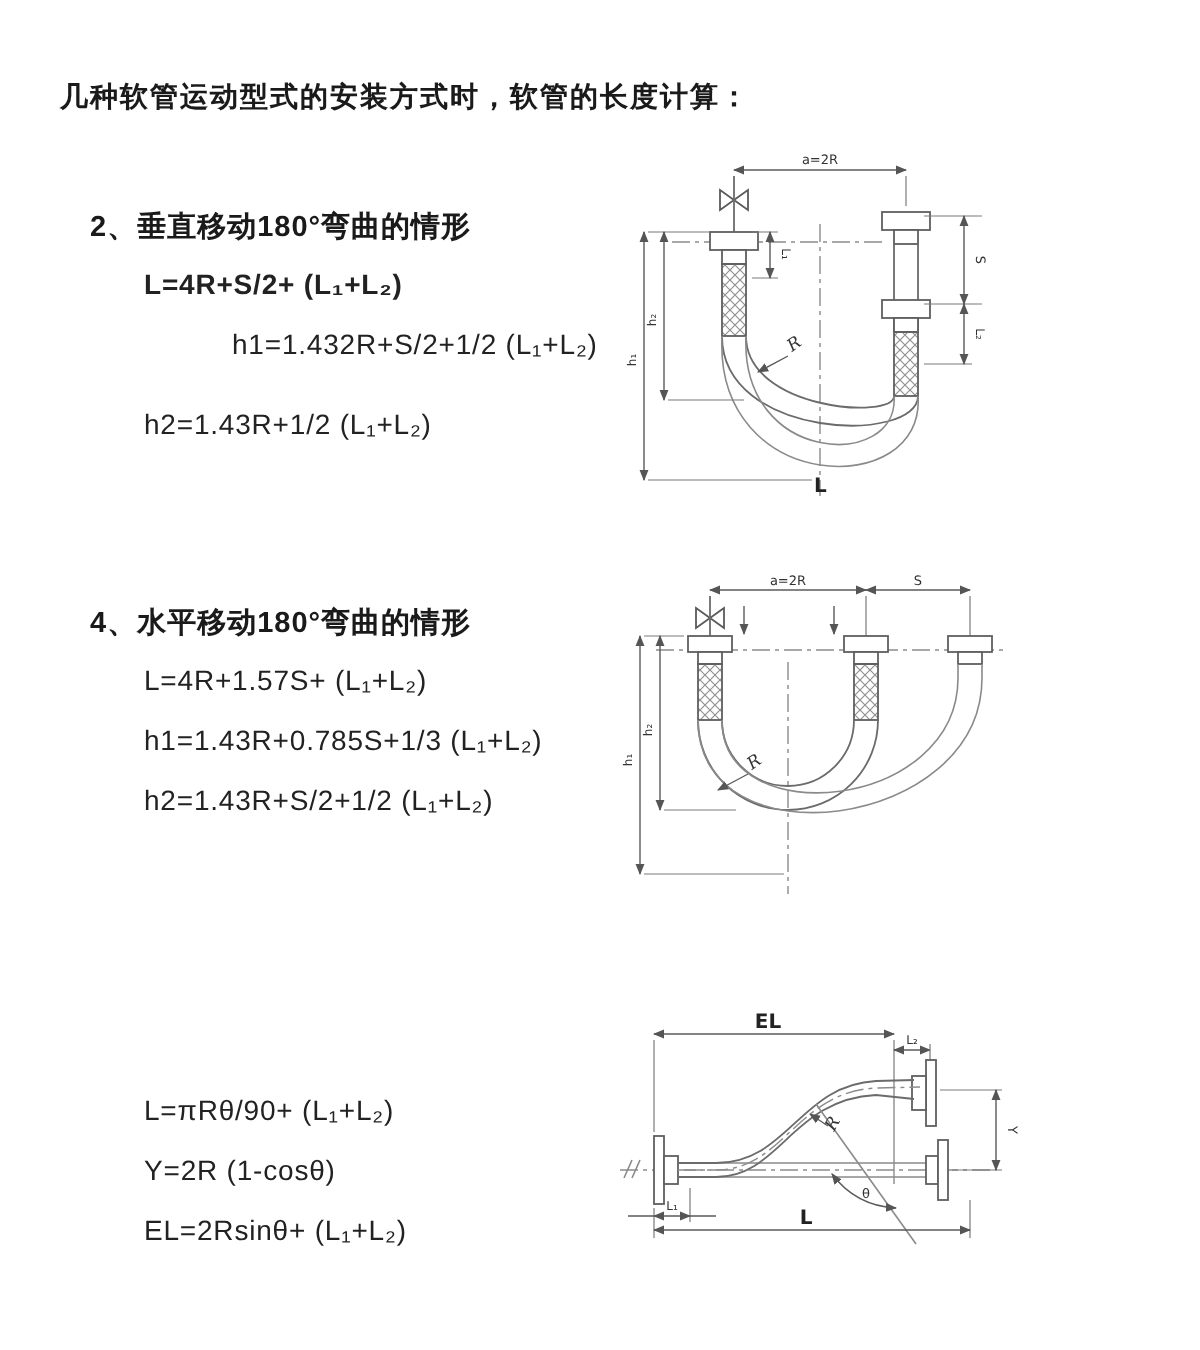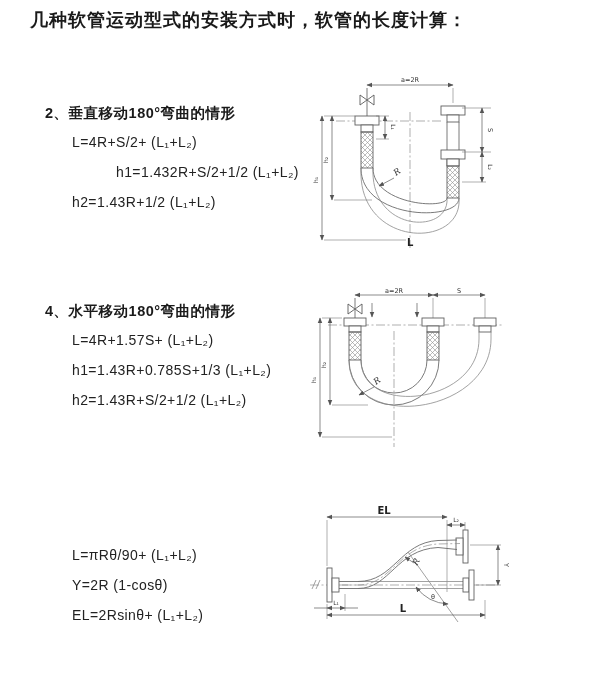--- a/index.html
+++ b/index.html
@@ -2,22 +2,22 @@
 <html><head>
 <meta charset="utf-8">
 <style>
   * { margin:0; padding:0; box-sizing:border-box; }
   body { background:#e8e8e8; font-family:"Liberation Sans", sans-serif; }
   .page {
     position:relative; width:600px; height:675px; background:#ffffff;
     color:#1a1a1a; overflow:hidden; margin:0 auto;
   }
   .title {
-    position:absolute; left:30px; top:8px;
-    font-size:18px; font-weight:bold; letter-spacing:1px;font-family:Liberation Serif, serif;
+    position:absolute; left:30px; top:40px;
+    font-size:14px; font-weight:bold; letter-spacing:1px;font-family:Liberation Serif, serif;
   }
   .sec-heading {
     position:absolute; left:45px;
     font-size:14.5px; font-weight:bold; letter-spacing:0.5px;
   }
   .formula {
     position:absolute; left:72px;
     font-size:14px; letter-spacing:0.4px; color:#222;
     font-weight:500;
   }
@@ -36,23 +36,23 @@
   svg text.dlab-r { font-family:"DejaVu Serif", serif; font-style:italic; font-size:8.5px; fill:#333; }
 </style>
 </head>
 <body>
 
 <div class="page">
 
   <div class="title">几种软管运动型式的安装方式时，软管的长度计算：</div>
 
   <div class="sec-heading" style="top:104px;">2、垂直移动180°弯曲的情形</div>
-  <div class="formula" style="top:134px;">L=4R+S/2+ (L₁+L₂)</div>
+  <div class="formula" style="top:134px;font-weight:bold;">L=4R+S/2+ (L₁+L₂)</div>
   <div class="formula" style="top:164px;margin-left:44px;">h1=1.432R+S/2+1/2 (L₁+L₂)</div>
-  <div class="formula" style="top:194px;">h2=1.43R+1/2 (L₁+L₂)</div>
+  <div class="formula" style="top:204px;">h2=1.43R+1/2 (L₁+L₂)</div>
 
   <svg class="diagram" style="left:310px; top:70px;" width="280" height="190" viewBox="0 0 280 190">
     <defs>
       <marker id="ar1" viewBox="0 0 10 10" refX="9" refY="5" markerWidth="8" markerHeight="8" orient="auto-start-reverse">
         <path d="M0,1 L10,5 L0,9 z" fill="#555"></path>
       </marker>
       <pattern id="hb1" width="5" height="5" patternUnits="userSpaceOnUse">
         <path d="M0,0 L5,5 M5,0 L0,5" stroke="#909090" stroke-width="0.6"></path>
       </pattern>
     </defs>

